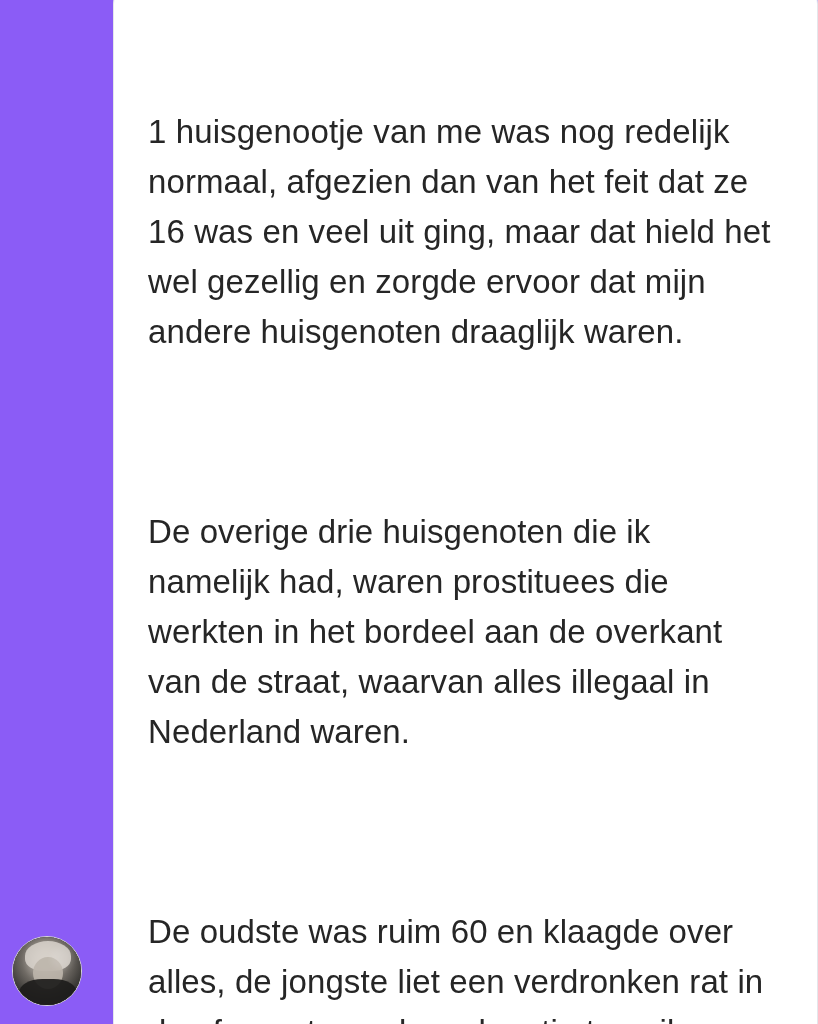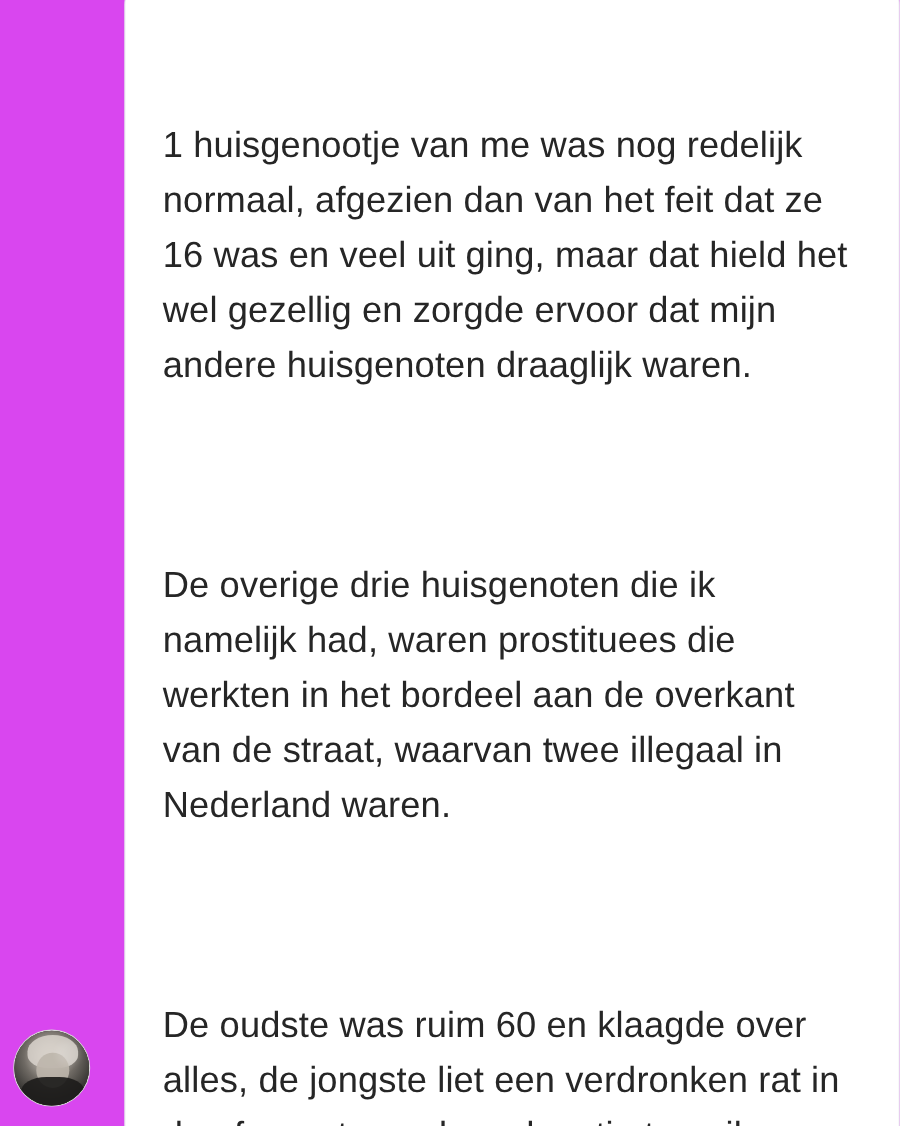--- a/index.html
+++ b/index.html
@@ -10,21 +10,21 @@
     height: 1024px;
     background: #ffffff;
     font-family: "Liberation Sans", sans-serif;
     overflow: hidden;
   }
 
   #app {
     position: relative;
     width: 818px;
     height: 1024px;
-    background: #d946ef;
+    background: #8b5cf6;
   }
 
   
   .message-bubble {
     position: absolute;
     left: 113px;
     top: -22px;
     width: 705px;
     min-height: 1032px;
     background: #ffffff;
@@ -112,21 +112,21 @@
   }
 </style>
 </head>
 <body>
 
 <div id="app">
 
   <div class="message-bubble">
     <div class="message-text">
       <p class="paragraph">1 huisgenootje van me was nog redelijk normaal, afgezien dan van het feit dat ze 16 was en veel uit ging, maar dat hield het wel gezellig en zorgde ervoor dat mijn andere huisgenoten draaglijk waren.</p>
-      <p class="paragraph">De overige drie huisgenoten die ik namelijk had, waren prostituees die werkten in het bordeel aan de overkant van de straat, waarvan twee illegaal in Nederland waren.</p>
+      <p class="paragraph">De overige drie huisgenoten die ik namelijk had, waren prostituees die werkten in het bordeel aan de overkant van de straat, waarvan alles illegaal in Nederland waren.</p>
       <p class="paragraph">De oudste was ruim 60 en klaagde over alles, de jongste liet een verdronken rat in de afwas staan als cadeautje toen ik terugkwam van een festival.</p>
     </div>
   </div>
 
   <div class="avatar">
     <div class="avatar-photo">
       <div class="avatar-hair"></div>
       <div class="avatar-face"></div>
       <div class="avatar-shine"></div>
       <div class="avatar-body"></div>

